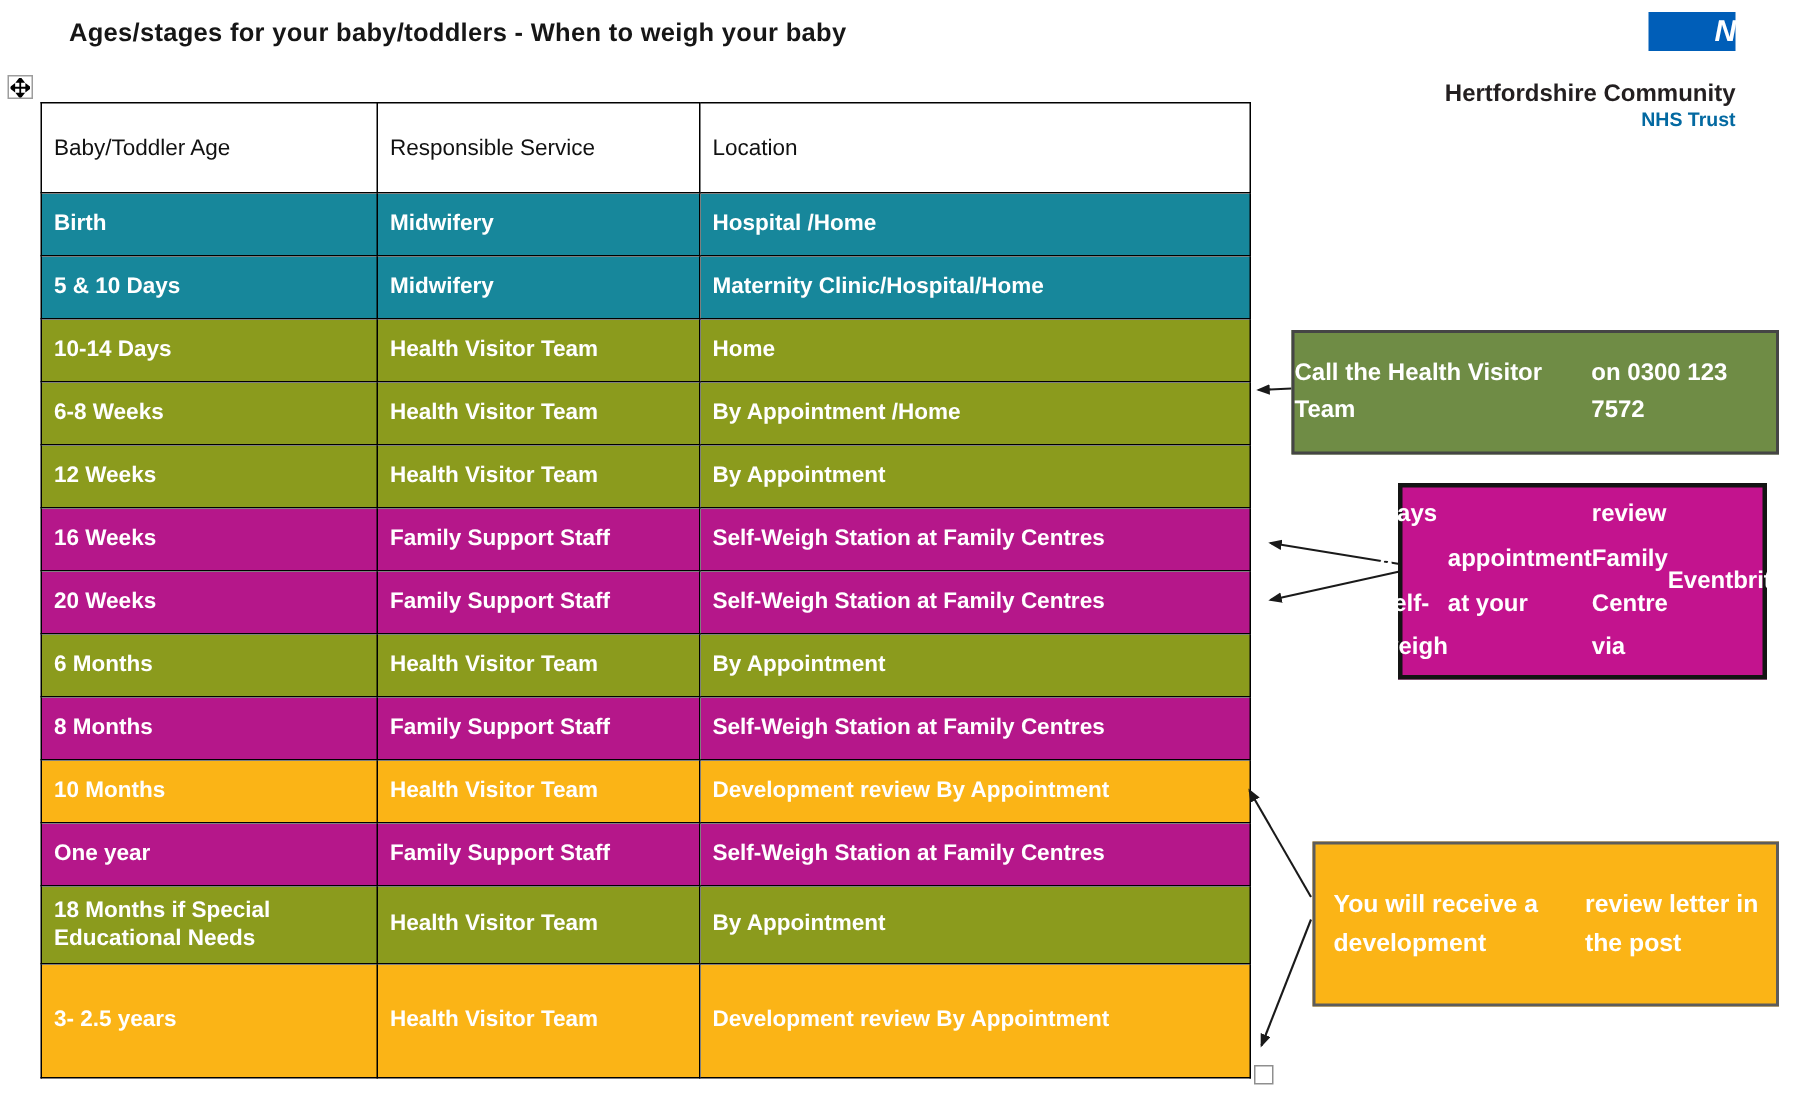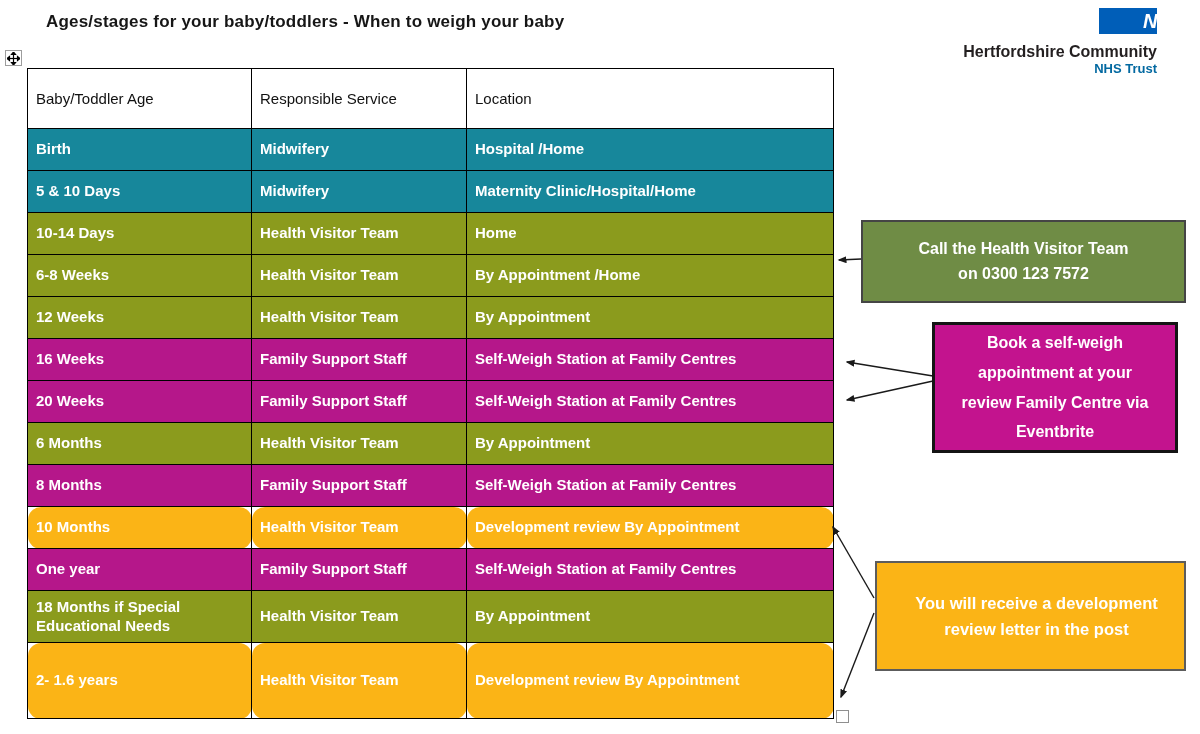--- a/index.html
+++ b/index.html
@@ -16,21 +16,21 @@
   }
 
   
   .logo { position:absolute; top:8px; right:43px; width:222px; text-align:right; }
   .nhs-box {
     display:inline-block; background:#005EB8; color:#fff; width:58px; height:26px;
     font-size:20px; font-weight:bold; font-style:italic; text-align:center; line-height:26px;
     letter-spacing:0.5px;
     padding-left:44px;
   }
-  .logo-org { margin-top:9px; font-size:16px; font-weight:bold; color:#231f20; white-space:nowrap; }
+  .logo-org { margin-top:20px; font-size:16px; font-weight:bold; color:#231f20; white-space:nowrap; }
   .logo-sub { margin-top:0px; font-size:13px; font-weight:bold; color:#0369a1; }
 
   
   .move-handle {
     position:absolute; left:5px; top:50px; width:17px; height:16px;
     border:1px solid #9d9d9d; background:#fff;
     display:flex; align-items:center; justify-content:center;
   }
 
   
@@ -46,32 +46,32 @@
   table.main col.c3 { width:367px; }
   table.main th, table.main td {
     border:1px solid #000; vertical-align:middle; text-align:left;
     padding:0 6px 0 8px; overflow:hidden;
   }
   table.main th { height:60px; font-size:15px; font-weight:normal; color:#111; background:#fff; }
   table.main td { height:42px; font-size:15px; font-weight:bold; color:#fff; line-height:1.25; }
   tr.row-teal    td { background:#17879B; }
   tr.row-olive   td { background:#8B9B1D; }
   tr.row-magenta td { background:#B5178A; }
-  tr.row-gold    td { background:#FBB416;border-radius:13px; }
+  tr.row-gold    td { background:#FBB416; }
   tr.row-h52 td { height:52px; }
   tr.row-h76 td { height:76px; }
 
   
   svg.arrows { position:absolute; left:0; top:0; z-index:4; pointer-events:none; }
 
   
   .callout {
     position:absolute; z-index:5; color:#fff; font-weight:bold; font-size:16px;
-    display:flex; flex-direction:column; align-items:center; justify-content:center;
-    text-align:right;
+    display:flex; flex-direction:row; align-items:center; justify-content:center;
+    text-align:left;
   }
   .callout-green {
     left:861px; top:220px; width:325px; height:83px;
     background:#6F8C45; border:2px solid #454545; line-height:1.55;
   }
   .callout-magenta {
     left:932px; top:322px; width:246px; height:131px;
     background:#C3138E; border:3px solid #141414; line-height:1.85;
   }
   .callout-yellow {
@@ -179,21 +179,21 @@
       <td>One year</td>
       <td>Family Support Staff</td>
       <td>Self-Weigh Station at Family Centres</td>
     </tr>
     <tr class="row-olive row-h52">
       <td>18 Months if Special Educational Needs</td>
       <td>Health Visitor Team</td>
       <td>By Appointment</td>
     </tr>
     <tr class="row-gold row-h76">
-      <td>2- 1.6 years</td>
+      <td>3- 2.5 years</td>
       <td>Health Visitor Team</td>
       <td>Development review By Appointment</td>
     </tr>
   </tbody>
     </table>
 
   <svg class="arrows" width="1200" height="734" viewBox="0 0 1200 734">
     <defs>
       <marker id="ah" markerWidth="9" markerHeight="8" refX="7.5" refY="3.5" orient="auto" markerUnits="userSpaceOnUse">
         <path d="M0,0 L9,3.5 L0,7 Z" fill="#1a1a1a"></path>
@@ -207,21 +207,21 @@
       <line x1="874" y1="613" x2="841" y2="697" marker-end="url(#ah)"></line>
     </g>
   </svg>
 
   <div class="callout callout-green">
     <div>Call the Health Visitor Team</div>
     <div>on 0300 123 7572</div>
   </div>
 
   <div class="callout callout-magenta">
-    <div>Book a self-weigh</div>
+    <div>Days a self-weigh</div>
     <div>appointment at your</div>
     <div>review Family Centre via</div>
     <div>Eventbrite</div>
   </div>
 
   <div class="callout callout-yellow">
     <div>You will receive a development</div>
     <div>review letter in the post</div>
   </div>
 

